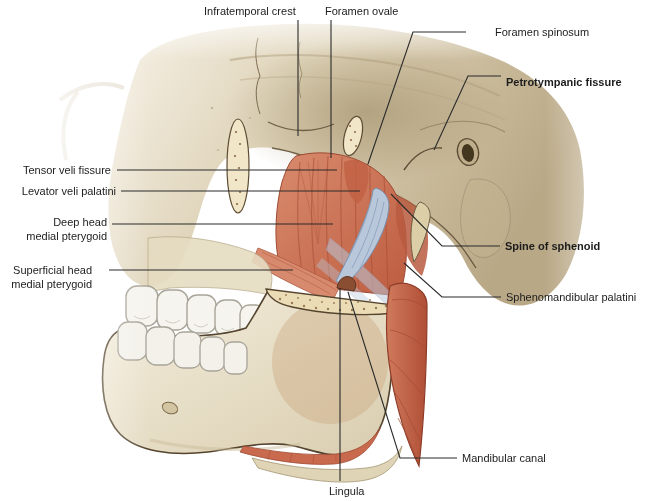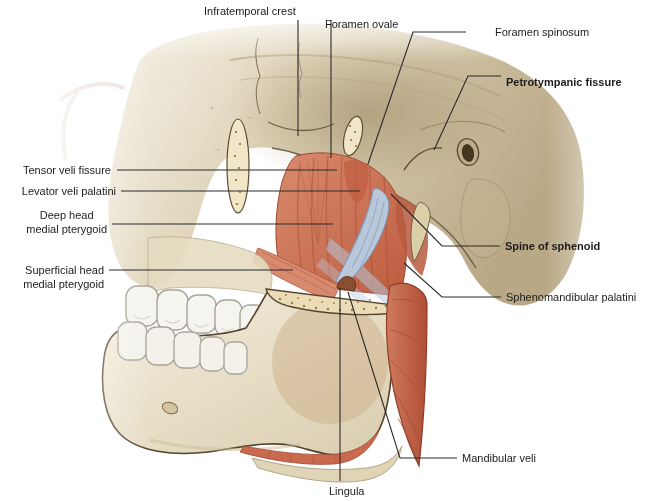--- a/index.html
+++ b/index.html
@@ -3,27 +3,27 @@
 <meta charset="utf-8">
 <style>
   html,body{margin:0;padding:0;background:#fff;}
   .stage{position:relative;width:650px;height:501px;background:#ffffff;overflow:hidden;
          font-family:"Liberation Sans",sans-serif;}
   .stage svg{position:absolute;left:0;top:0;}
   .lbl{position:absolute;font-size:11px;line-height:14px;color:#1c1c1c;white-space:nowrap;}
   .lbl.r{text-align:right;}
   .lbl span{display:block;}
   #lbl-itc{left:204px;top:4px;}
-  #lbl-fov{left:325px;top:17px;}
+  #lbl-fov{left:325px;top:4px;}
   #lbl-fsp{left:471px;top:25px;padding-left:24px;}
   #lbl-ptf{left:506px;top:75px;font-weight:bold;}
   #lbl-tvp{right:539px;top:163px;}
   #lbl-lvp{right:534px;top:184px;}
-  #lbl-dh{right:543px;top:208px;text-align:center;}
-  #lbl-sh{right:546px;top:263px;}
+  #lbl-dh{right:543px;top:215px;}
+  #lbl-sh{right:558px;top:263px;}
   #lbl-sos{left:505px;top:239px;font-weight:bold;}
   #lbl-sml{left:506px;top:290px;}
   #lbl-mc{left:462px;top:451px;}
   #lbl-lin{left:329px;top:484px;}
 </style>
 </head>
 <body>
 
 <div class="stage">
 
@@ -280,16 +280,16 @@
 <div class="lbl r" id="lbl-dh">
   <span>Deep head</span>
   <span>medial pterygoid</span>
 </div>
 <div class="lbl r" id="lbl-sh">
   <span>Superficial head</span>
   <span>medial pterygoid</span>
 </div>
 <div class="lbl" id="lbl-sos">Spine of sphenoid</div>
 <div class="lbl" id="lbl-sml">Sphenomandibular palatini</div>
-<div class="lbl" id="lbl-mc">Mandibular veli</div>
+<div class="lbl" id="lbl-mc">Mandibular canal</div>
 <div class="lbl" id="lbl-lin">Lingula</div>
 
 </div>
 
 </body></html>

